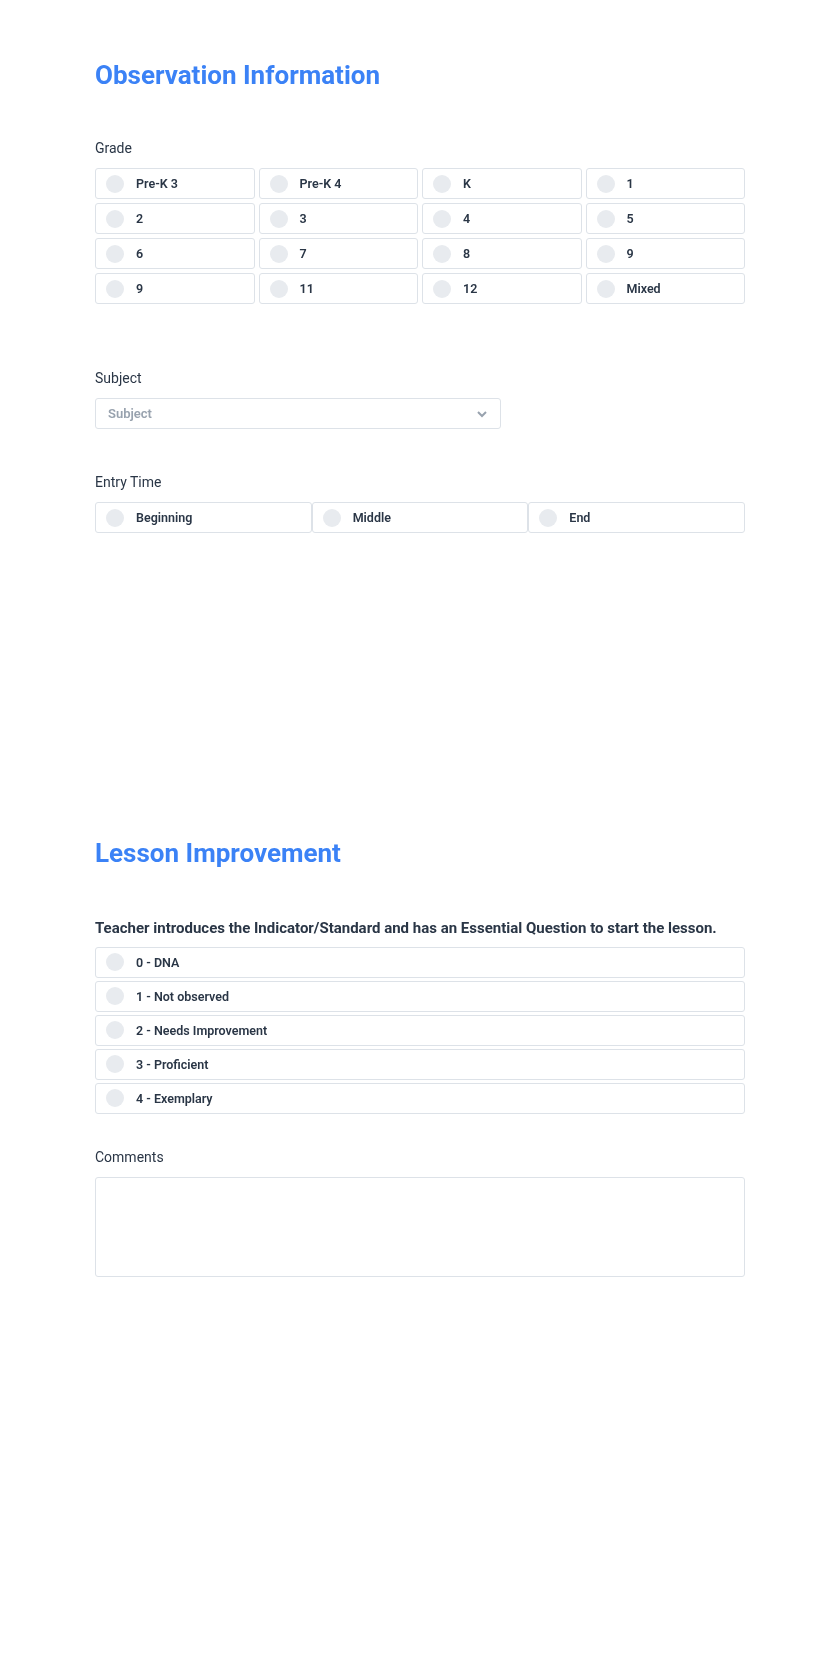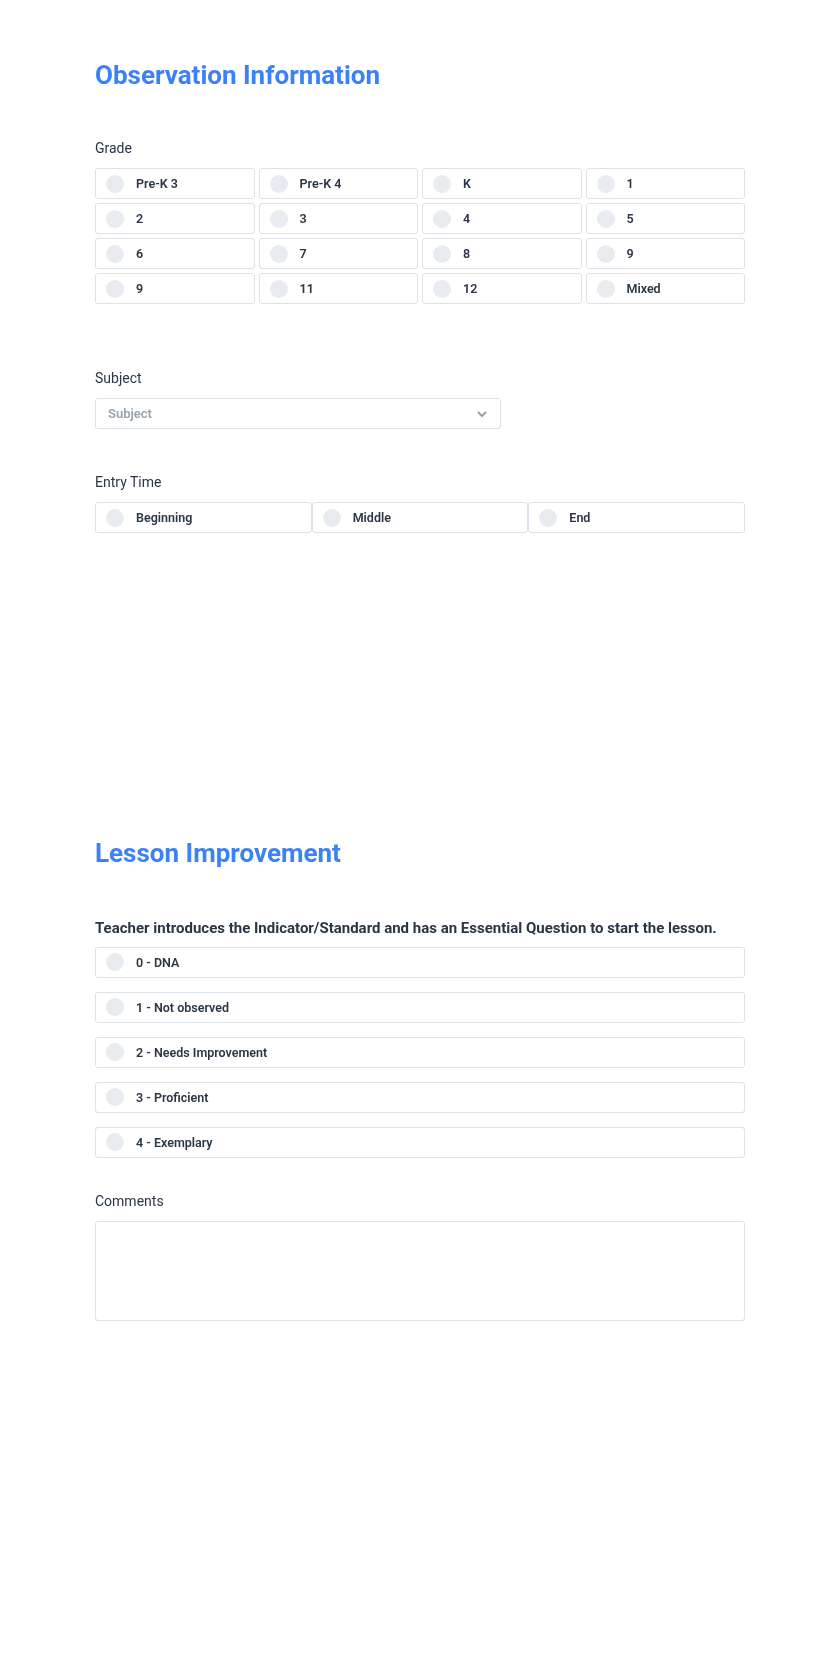--- a/index.html
+++ b/index.html
@@ -33,21 +33,21 @@
       margin-bottom: 66px;
     }
     .radio-grid-3 {
       display: grid;
       grid-template-columns: repeat(3, 1fr);
       margin-bottom: 45px;
     }
     .radio-list {
       display: flex;
       flex-direction: column;
-      gap: 14px;
+      gap: 3px;
       margin-bottom: 35px;
     }
     .radio-option {
       display: flex;
       align-items: center;
       border: 1px solid #dde2e8;
       border-radius: 3px;
       padding: 8px 10px;
       background: #ffffff;
       cursor: pointer;

